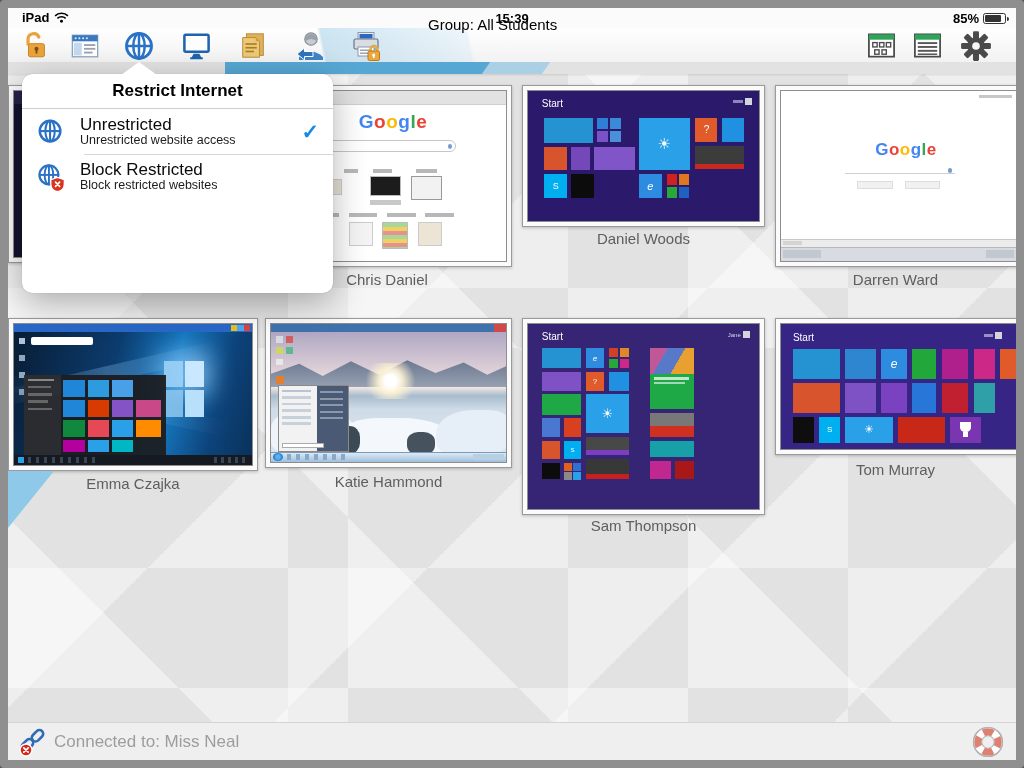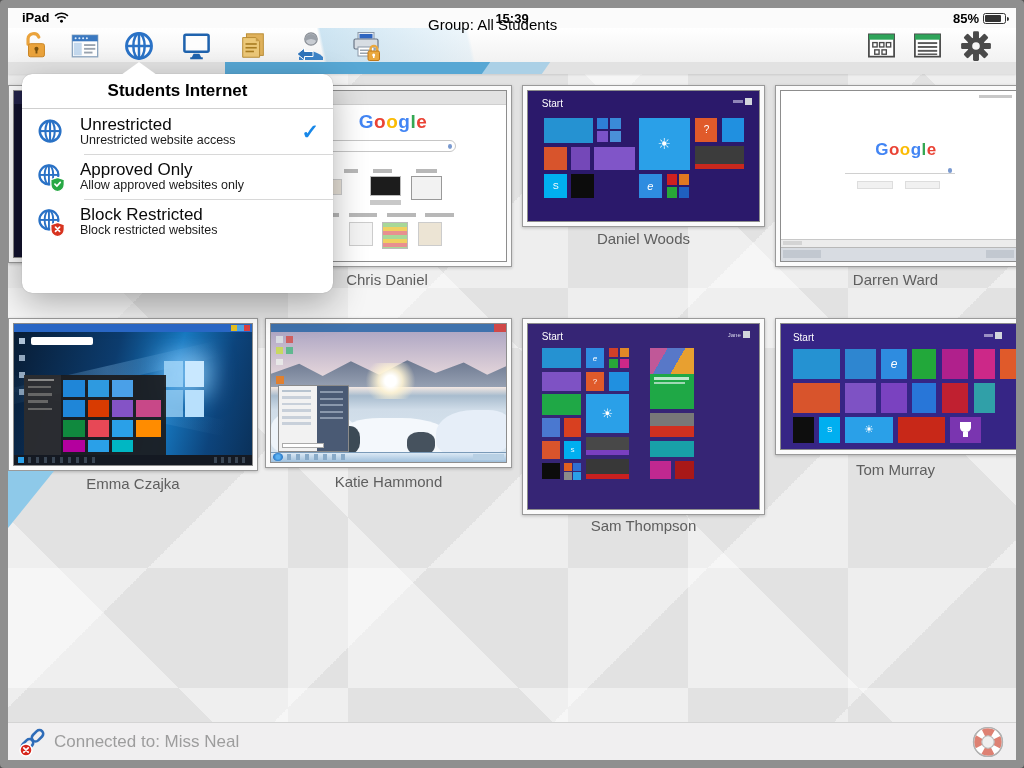--- a/index.html
+++ b/index.html
@@ -466,48 +466,35 @@
         <div class="t" style="left:71%;top:74%;width:13%;height:21%;background:#7a35b0">
           <div class="t" style="left:32%;top:22%;width:36%;height:38%;background:#fff;border-radius:0 0 45% 45%"></div>
           <div class="t" style="left:42%;top:60%;width:16%;height:18%;background:#fff"></div>
         </div>
       </div>
     </div>
     <div class="slabel" style="left:767px;top:453px;width:241px">Tom Murray</div>
 
     <div class="notch"></div>
     <div class="popover">
-      <div class="pop-title">Students Internet</div>
+      <div class="pop-title">Restrict Internet</div>
 
       <div class="pop-item">
         <span class="pop-ico">
           <svg width="30" height="30" viewBox="0 0 32 32">
               <use href="#globe"></use>
             </svg>
         </span>
         <span class="pop-txt">
           <span class="t1">Unrestricted</span>
           <span class="t2">Unrestricted website access</span>
         </span>
         <span class="pop-check">✓</span>
       </div>
 
-      <div class="pop-item">
-        <span class="pop-ico">
-          <svg width="30" height="30" viewBox="0 0 32 32">
-              <use href="#globe" transform="scale(0.92)"></use>
-            <use href="#shieldp" fill="#27a844" stroke="#fff" stroke-width="1.4"></use>
-            <path d="M20.2 23.5l2.1 2.1 3.6-3.9" stroke="#fff" stroke-width="1.8" fill="none" stroke-linecap="round"></path>
-          </svg>
-        </span>
-        <span class="pop-txt">
-          <span class="t1">Approved Only</span>
-          <span class="t2">Allow approved websites only</span>
-        </span>
-      </div>
 
       <div class="pop-item">
         <span class="pop-ico">
           <svg width="30" height="30" viewBox="0 0 32 32">
               <use href="#globe" transform="scale(0.92)"></use>
             <use href="#shieldp" fill="#d7331f" stroke="#fff" stroke-width="1.4"></use>
             <path d="M20.8 21.5l4.4 4.4 M25.2 21.5l-4.4 4.4" stroke="#fff" stroke-width="1.8" stroke-linecap="round"></path>
           </svg>
         </span>
         <span class="pop-txt">

